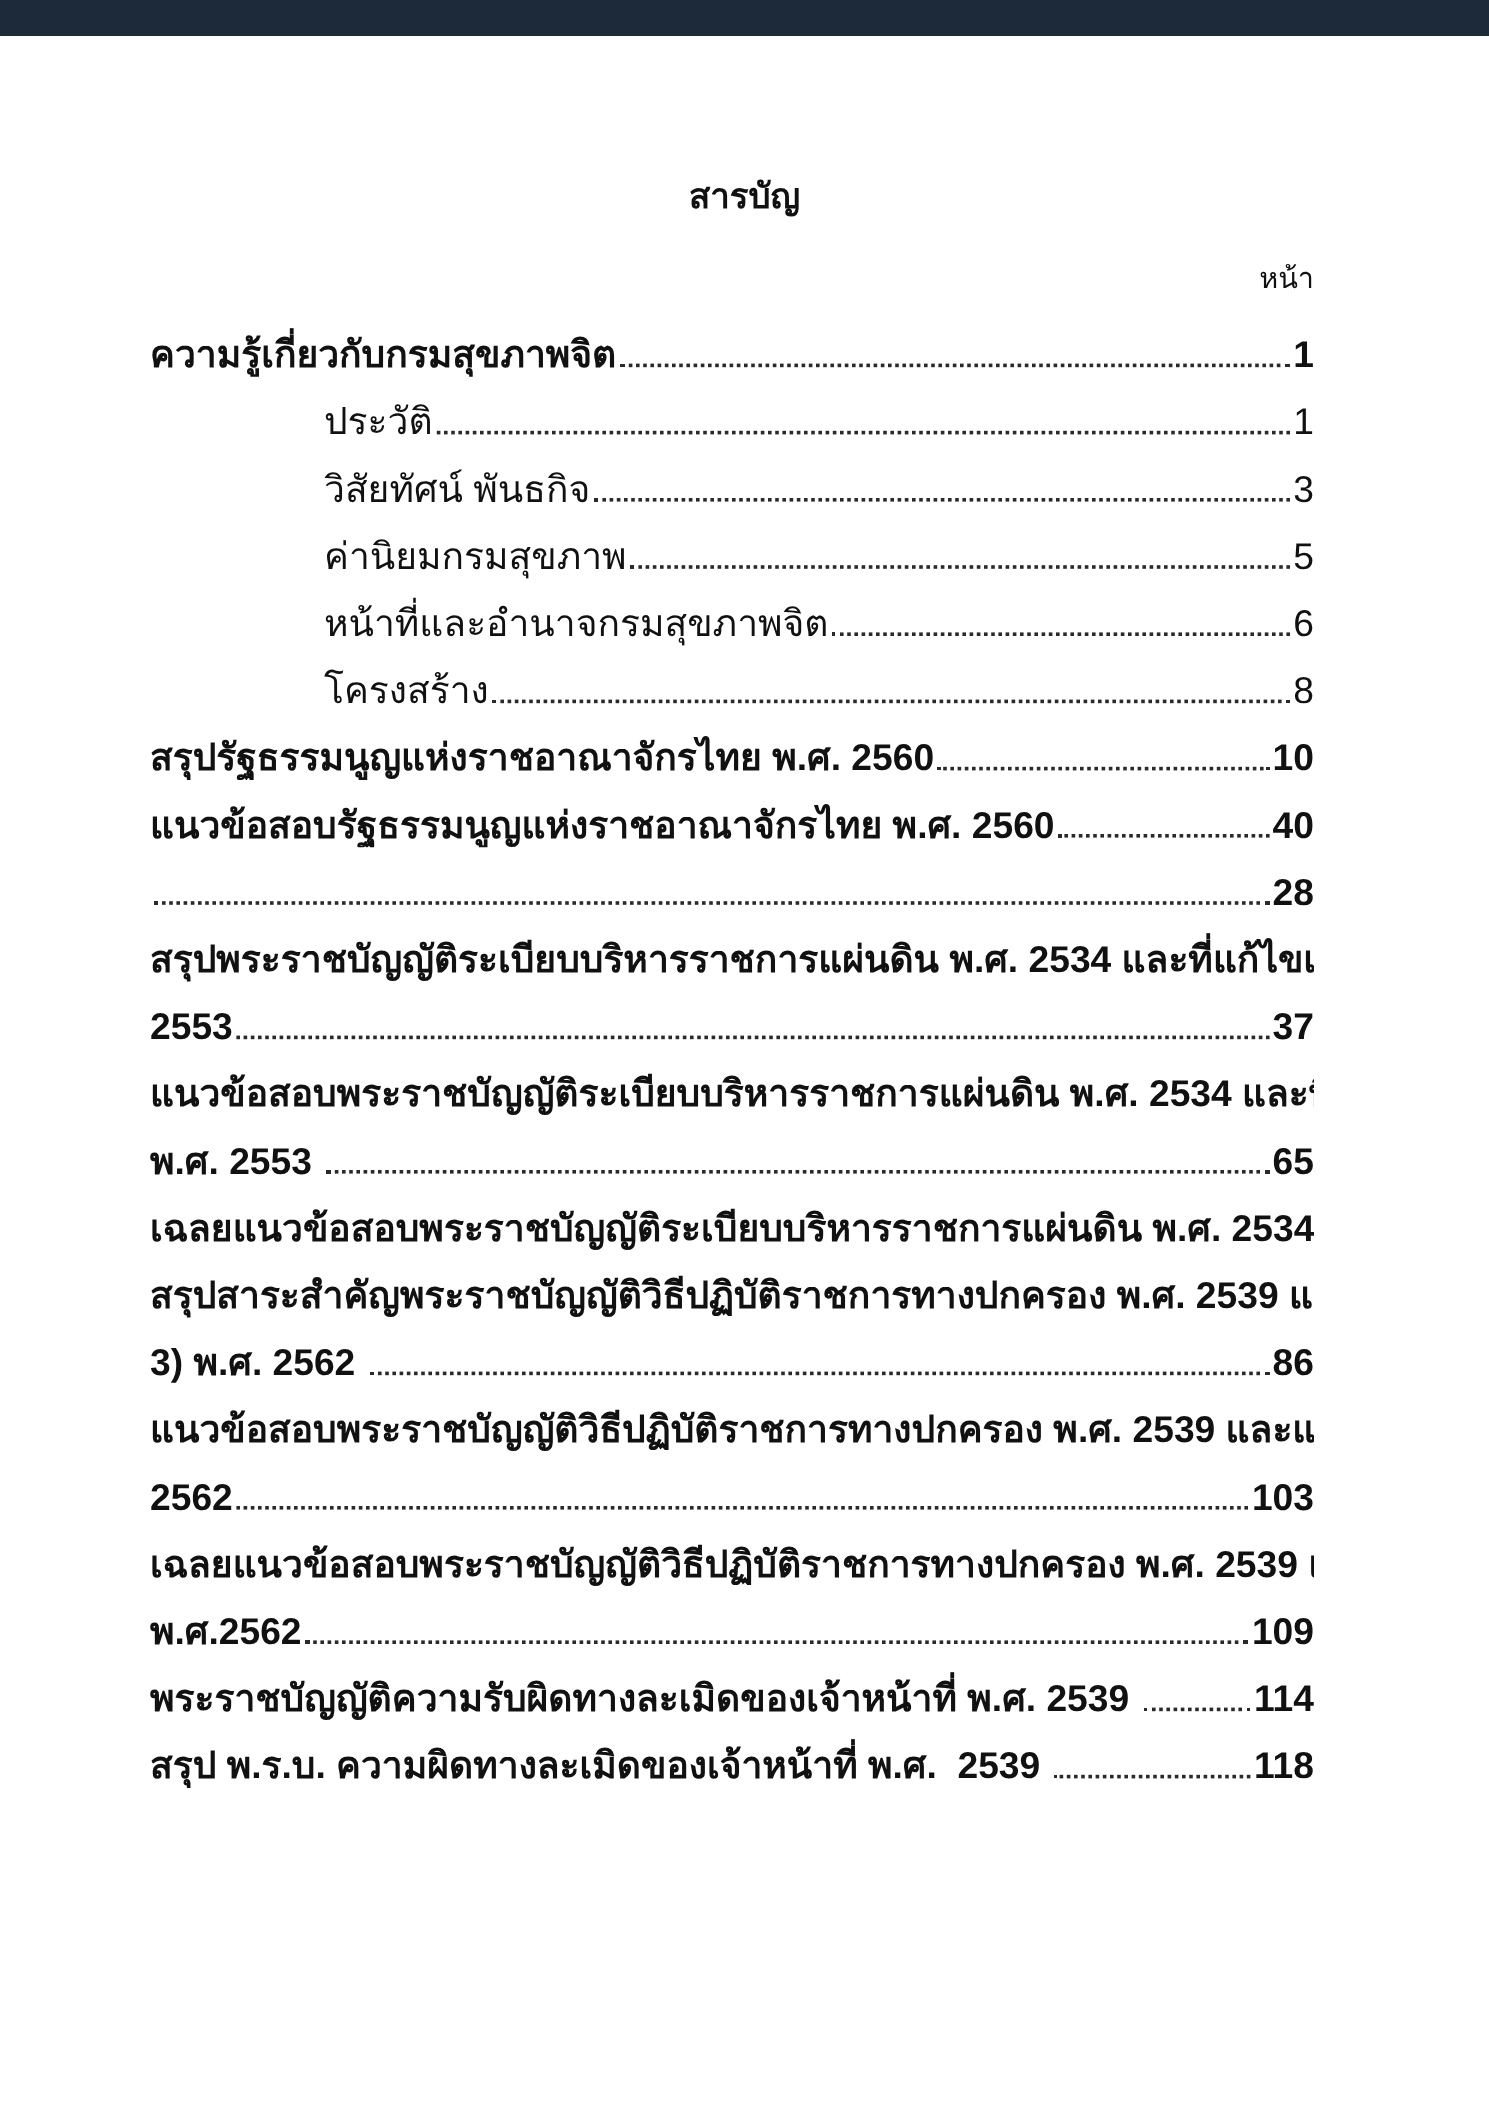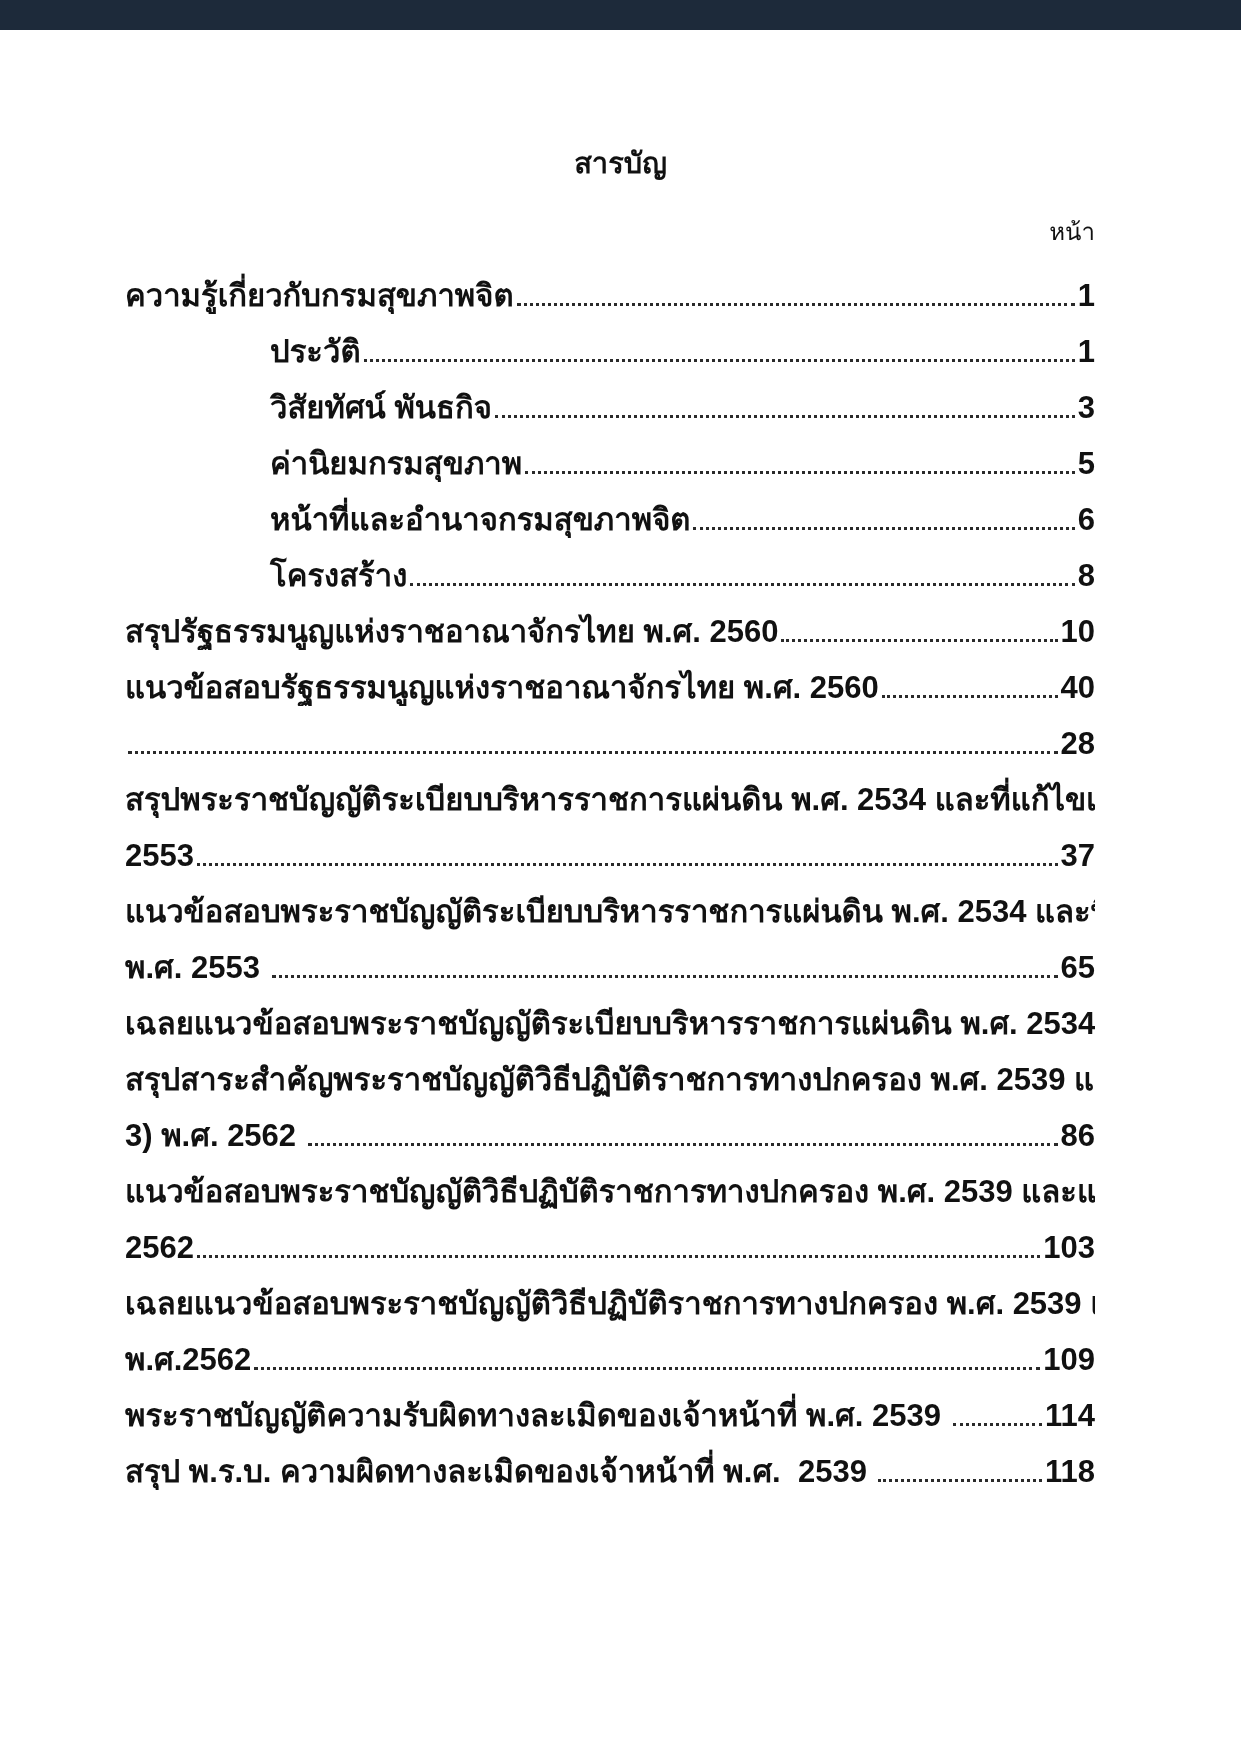--- a/index.html
+++ b/index.html
@@ -49,21 +49,21 @@
   .toc-line {
     height: 56px;
     display: flex;
     align-items: flex-end;
     font-size: 31px;
     line-height: 1.12;
     white-space: pre;
     overflow: hidden;
   }
   .toc-line.b { font-weight: bold; }
-  .toc-line.sub { padding-left: 145px; font-weight: bold; }
+  .toc-line.sub { padding-left: 145px; font-weight: normal; }
   .toc-line .lbl { flex: 0 0 auto; }
   .toc-line .leader {
     flex: 1 1 auto;
     border-bottom: 3px dotted #2a2a2a;
     margin: 0 3px 8px 3px;
     min-width: 12px;
   }
   .toc-line .pg {
     flex: 0 0 auto;
     margin-bottom: 0;

